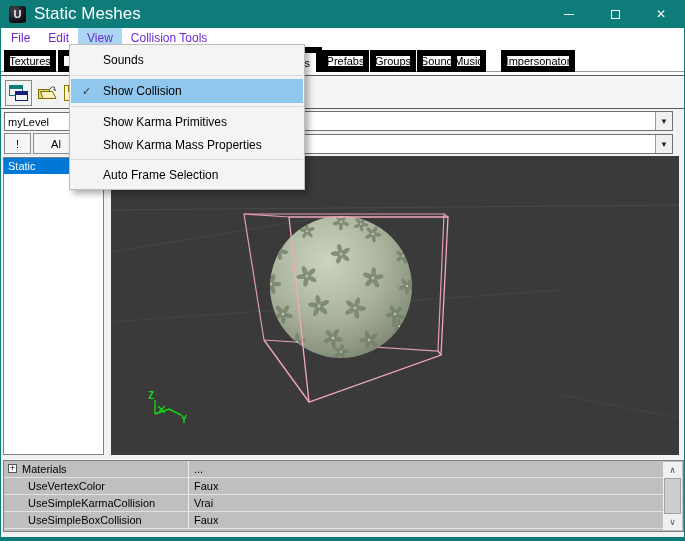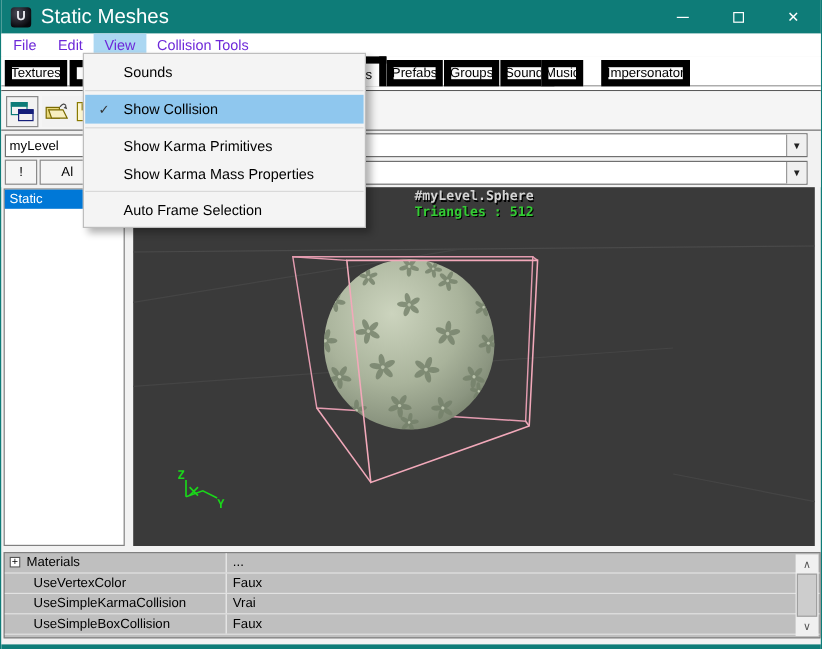--- a/index.html
+++ b/index.html
@@ -237,24 +237,20 @@
       <g>
         <g stroke="#1ad61a" stroke-width="1.4" fill="none">
           <path d="M44,258 L44,244"></path>
           <path d="M44,258 L58,253 L70,259"></path>
           <path d="M47,250 L54,257 M47,257 L54,250"></path>
         </g>
         <text x="37" y="243" font-family="DejaVu Sans Mono, monospace" font-size="10" font-weight="bold" fill="#1ad61a">Z</text>
         <text x="70" y="267" font-family="DejaVu Sans Mono, monospace" font-size="10" font-weight="bold" fill="#1ad61a">Y</text>
       </g>
     </svg>
-    <div class="vp-text">
-      <div class="vp-name">#myLevel.Sphere</div>
-      <div class="vp-tris">Triangles : 512</div>
-    </div>
   </div>
 
   <div class="abs propgrid">
     <div class="prow">
       <div class="pname haschild">
         <span class="expbox">+</span>
         <span>Materials</span>
       </div>
       <div class="pval">...</div>
     </div>

